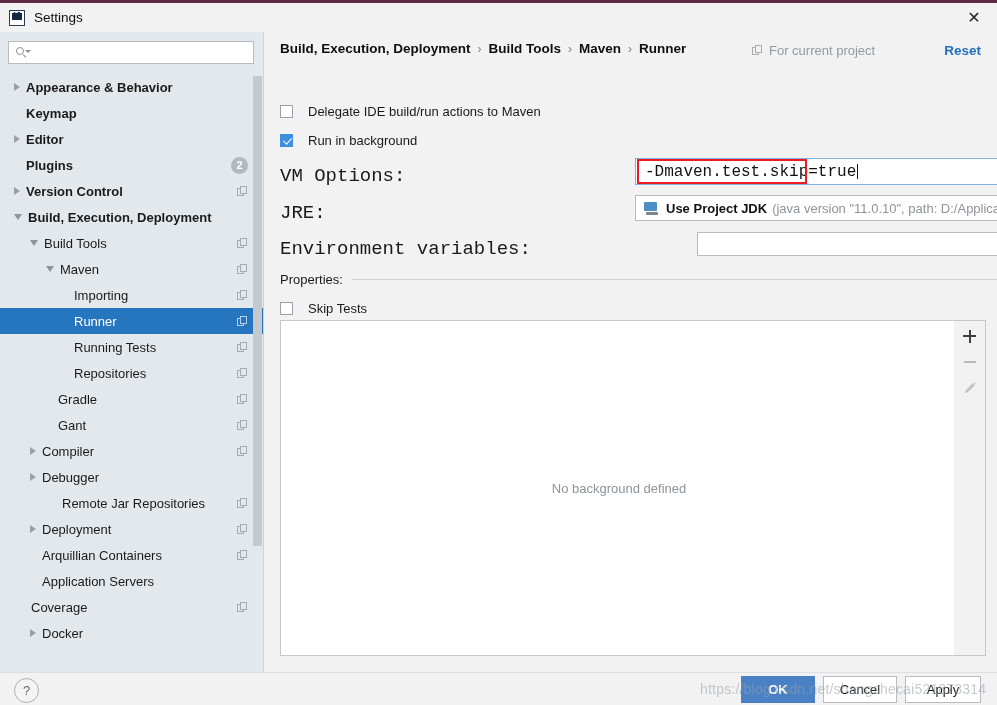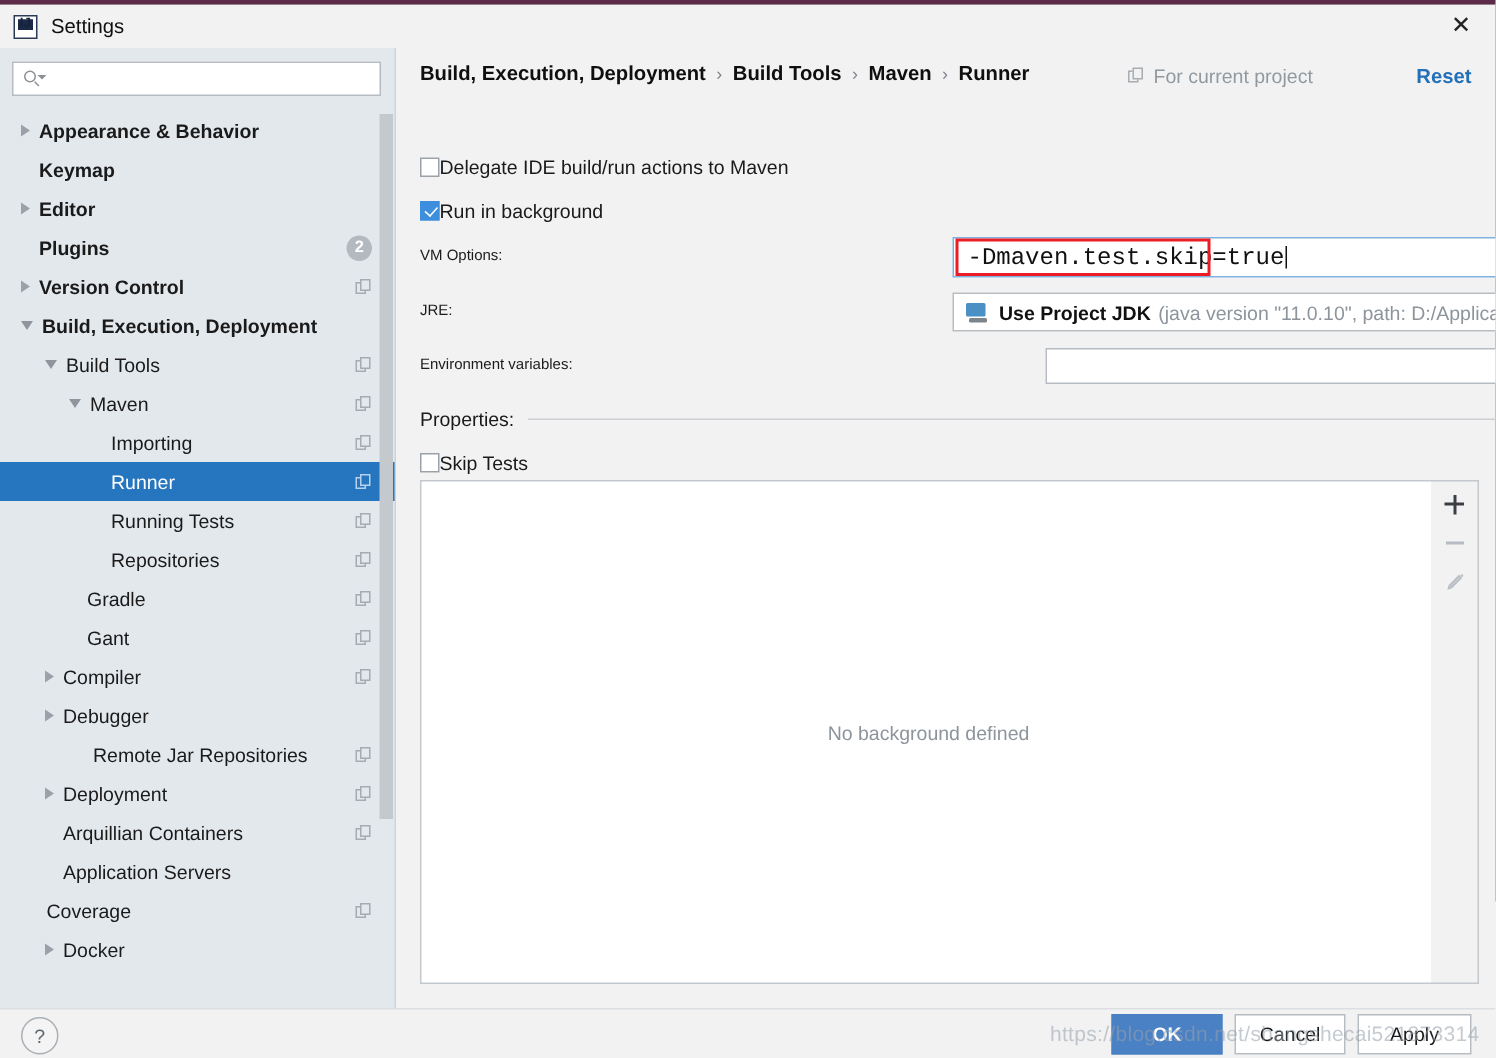--- a/index.html
+++ b/index.html
@@ -308,29 +308,30 @@
     border: solid #ffffff;
     border-width: 0 1.8px 1.8px 0;
     transform: rotate(42deg);
   }
   .cb-row {
     position: absolute;
     display: flex;
     align-items: center;
   }
   .cb-row .cb-label {
-    margin-left: 0;
+    margin-left: 15px;
     font-size: 13px;
     color: #1a1a1a;
   }
 
   .field-label {
     position: absolute;
-    font-size: 10px;
+    font-size: 19px;
     color: #1a1a1a;
+    font-family: Liberation Mono, monospace;
   }
 
   .vm-field {
     position: absolute;
     left: 371px; top: 126px;
     width: 608px; height: 27px;
     background: #ffffff;
     border: 1px solid #7fb1e0;
     box-sizing: border-box;
     display: flex;

